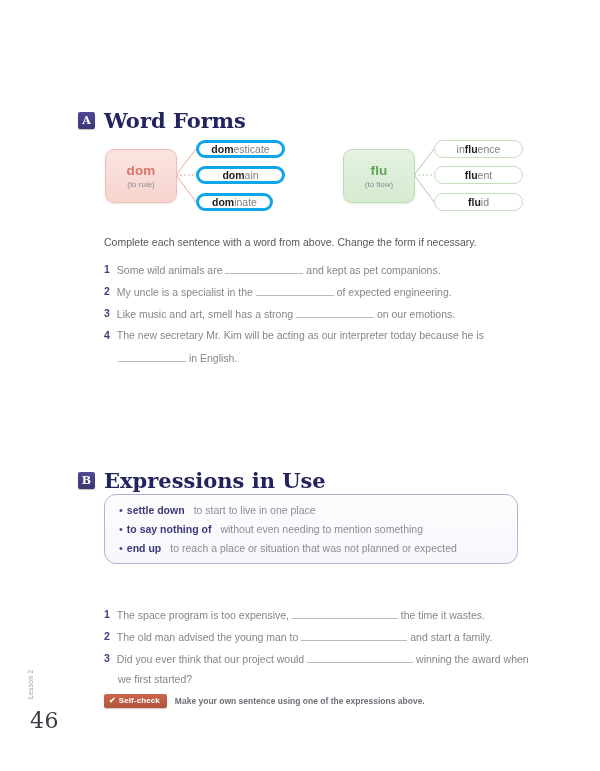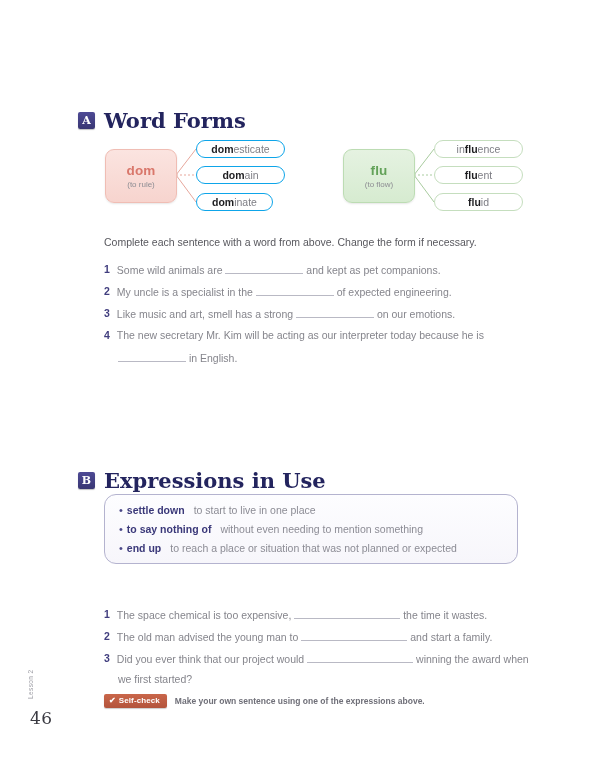--- a/index.html
+++ b/index.html
@@ -101,21 +101,21 @@
   .wf-root.green .rt{color:#63a259;}
   .wf-root .rg{font-size:8px;margin-top:2px;color:#8d8d93;}
   .wf-leaf{
     position:absolute;
     height:18px;border-radius:9px;
     background:#ffffff;
     display:flex;align-items:center;justify-content:center;
     font-size:10.5px;color:#7d7d84;
     padding:0 10px;box-sizing:border-box;
   }
-  .wf-leaf.pink{border:1px solid #0ea5e9;}
+  .wf-leaf.pink{border:3px solid #0ea5e9;}
   .wf-leaf.green{border:1px solid #c5debe;}
   .wf-leaf b{color:#1d1d20;font-weight:700;}
   .wf-svg{position:absolute;left:0;top:0;overflow:visible;}
 
   
   .instr{
     position:absolute;
     font-size:10.5px;color:#58585e;
   }
   .qitem{
@@ -166,21 +166,21 @@
     position:absolute;
     font-size:6.5px;color:#9a9aa2;
     letter-spacing:.4px;
     transform:rotate(-90deg);
     transform-origin:left bottom;
     white-space:nowrap;
   }
   .pagenum{
     position:absolute;
     font-family:"DejaVu Serif", serif;
-    font-size:17px;color:#3a3a42;letter-spacing:.5px;
+    font-size:22px;color:#3a3a42;letter-spacing:.5px;
   }
 </style>
 </head>
 <body>
 
 <div class="page">
 
 
   <div class="sec-head" style="left:78px;top:108px;">
     <div class="sec-marker">A</div>
@@ -273,21 +273,21 @@
     <div class="exp-row" style="left:14px;top:47px;">
       <span class="exp-dot">•</span>
       <span class="exp-term">end up</span>
       <span class="exp-def">to reach a place or situation that was not planned or expected</span>
     </div>
   </div>
 
 
   <div class="qitem" style="left:104px;top:607px;">
     <span class="qnum">1</span>
-    <span class="qtext"><span>The space chemical is too expensive, </span><span class="blank" style="width:106px;"></span><span> the time it wastes.</span></span>
+    <span class="qtext"><span>The space program is too expensive, </span><span class="blank" style="width:106px;"></span><span> the time it wastes.</span></span>
   </div>
 
   <div class="qitem" style="left:104px;top:629px;">
     <span class="qnum">2</span>
     <span class="qtext"><span>The old man advised the young man to </span><span class="blank" style="width:106px;"></span><span> and start a family.</span></span>
   </div>
 
   <div class="qitem" style="left:104px;top:651px;">
     <span class="qnum">3</span>
     <span class="qtext"><span>Did you ever think that our project would </span><span class="blank" style="width:106px;"></span><span> winning the award when</span></span>

